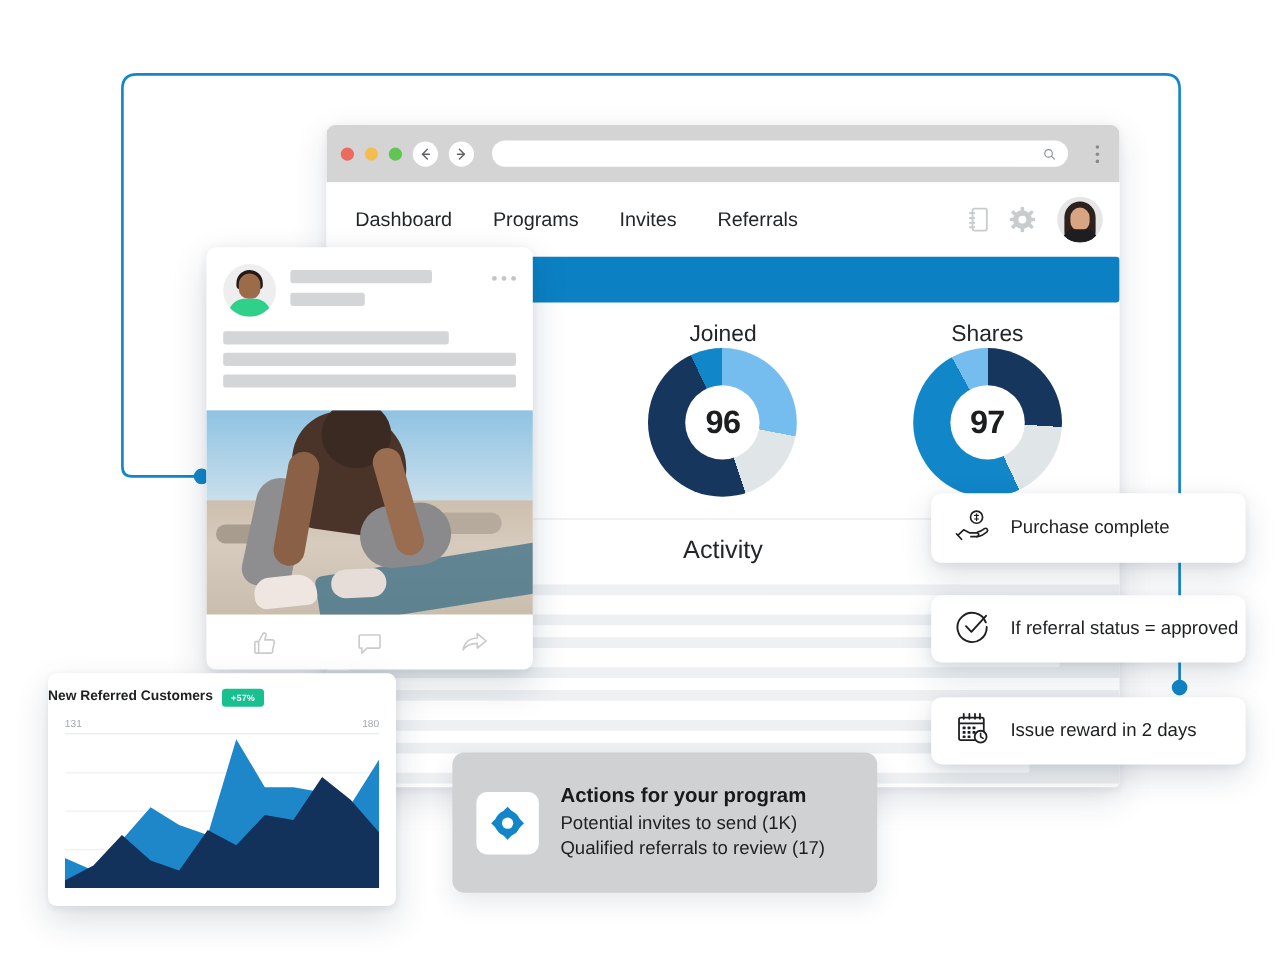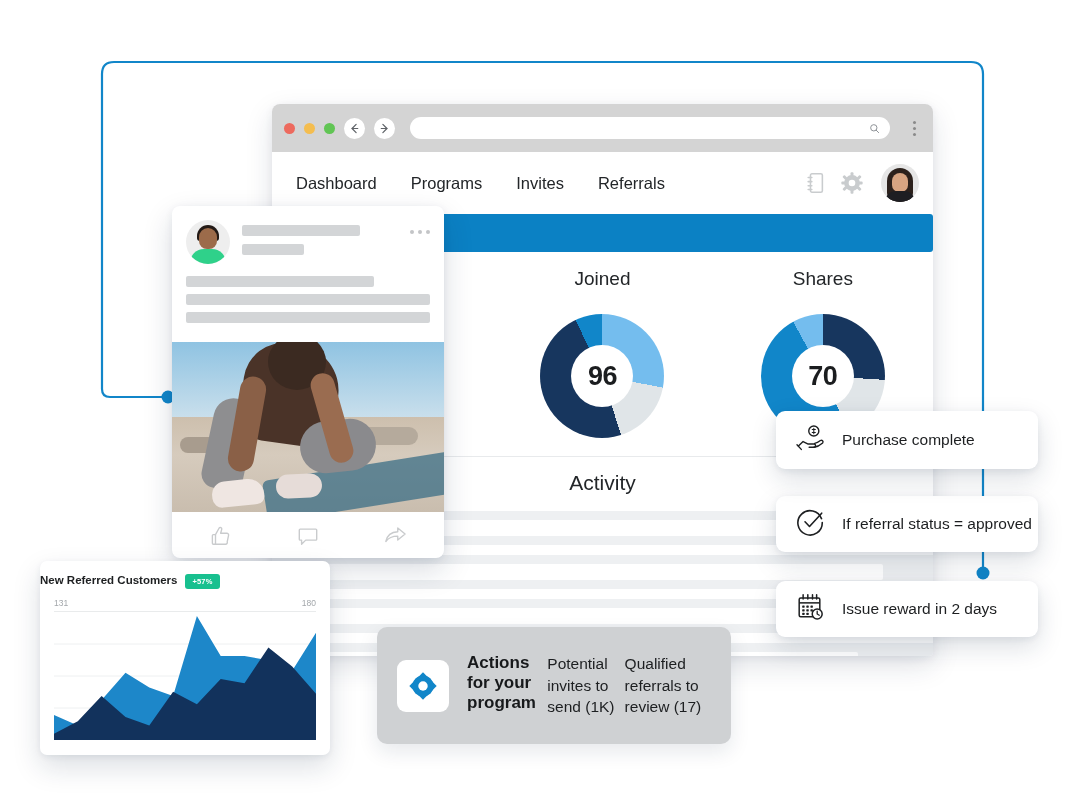--- a/index.html
+++ b/index.html
@@ -71,21 +71,21 @@
     position:absolute; left:4px; bottom:0; width:30px; height:11px;
     background:#1e1e22; border-radius: 12px 12px 0 0;
   }
 
   
   #banner { height: 38px; background: #0b81c4; margin: 0 0 0 0; border-radius: 3px; }
 
   
   #metrics { display:flex; padding: 16px 0 6px 0; }
   .metric { flex:1 1 0; display:flex; flex-direction:column; align-items:center; }
-  .metric-label { font-size: 19px; color:#232629; margin-bottom: 24px; }
+  .metric-label { font-size: 19px; color:#232629; margin-bottom: 0; }
   .donut { position:relative; width: 124px; height: 124px; border-radius:50%; }
   .donut .hole {
     position:absolute; left:50%; top:50%; transform:translate(-50%,-50%);
     width: 62px; height: 62px; background:#fff; border-radius:50%;
     display:flex; align-items:center; justify-content:center;
   }
   .donut .hole span { font-size: 27px; font-weight: 700; color:#1b1d1f; letter-spacing:-0.5px; }
 
   
   #divider { height:1px; background:#e8eaec; margin: 12px 18px 0 18px; }
@@ -174,21 +174,21 @@
   #actionscard {
     position:absolute; left: 377px; top: 627px; width: 354px; height: 117px;
     background:#cfd1d3; border-radius: 10px;
     display:flex; align-items:center; padding: 0 20px; gap: 18px;
     box-shadow: 0 8px 20px rgba(20,40,70,0.10);
   }
   #actions-icon {
     width: 52px; height: 52px; background:#fff; border-radius: 9px;
     display:flex; align-items:center; justify-content:center; flex:0 0 auto;
   }
-  #actions-text { display:flex; flex-direction:row; }
+  #actions-text { display:flex; flex-direction:column; }
   #actions-title { font-size: 17px; font-weight:700; color:#17191b; margin-bottom: 3px; }
   .actions-line { font-size: 15.5px; color:#1d1f21; line-height: 1.38; }
 </style>
 </head>
 <body>
 
 <div id="stage">
 
   <svg class="connector">
     <path d="M168,397 L110,397 Q102,397 102,389 L102,74 Q102,62 114,62 L971,62 Q983,62 983,74 L983,573" fill="none" stroke="#1186c9" stroke-width="2.2" stroke-linecap="round"></path>
@@ -286,21 +286,21 @@
         <div class="donut" style="background: conic-gradient(rgb(116, 189, 238) 0%, rgb(116, 189, 238) 28%, rgb(224, 229, 232) 28%, rgb(224, 229, 232) 45%, rgb(23, 54, 94) 45%, rgb(23, 54, 94) 93%, rgb(17, 134, 201) 93%, rgb(17, 134, 201) 100%);">
           <div class="hole">
             <span>96</span>
           </div>
         </div>
       </div>
       <div class="metric">
         <div class="metric-label">Shares</div>
         <div class="donut" style="background: conic-gradient(rgb(23, 54, 94) 0%, rgb(23, 54, 94) 26%, rgb(224, 229, 232) 26%, rgb(224, 229, 232) 43%, rgb(17, 134, 201) 43%, rgb(17, 134, 201) 92%, rgb(116, 189, 238) 92%, rgb(116, 189, 238) 100%);">
           <div class="hole">
-            <span>70</span>
+            <span>97</span>
           </div>
         </div>
       </div>
     </div>
 
     <div id="divider"></div>
     <div id="activity-title">Activity</div>
 
     <div id="activity-rows">
       <div class="act-band">

